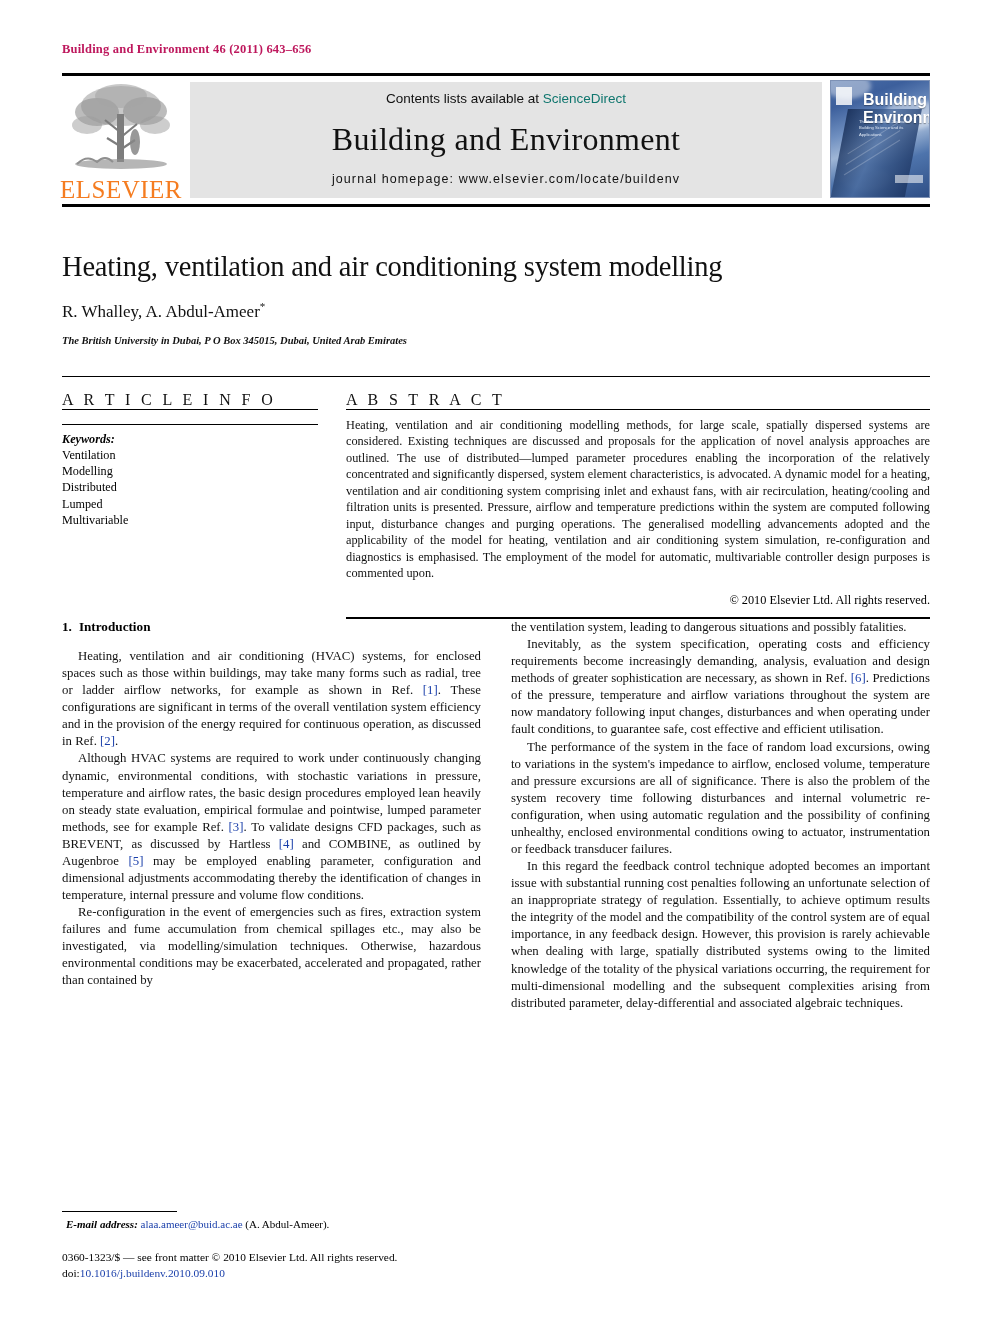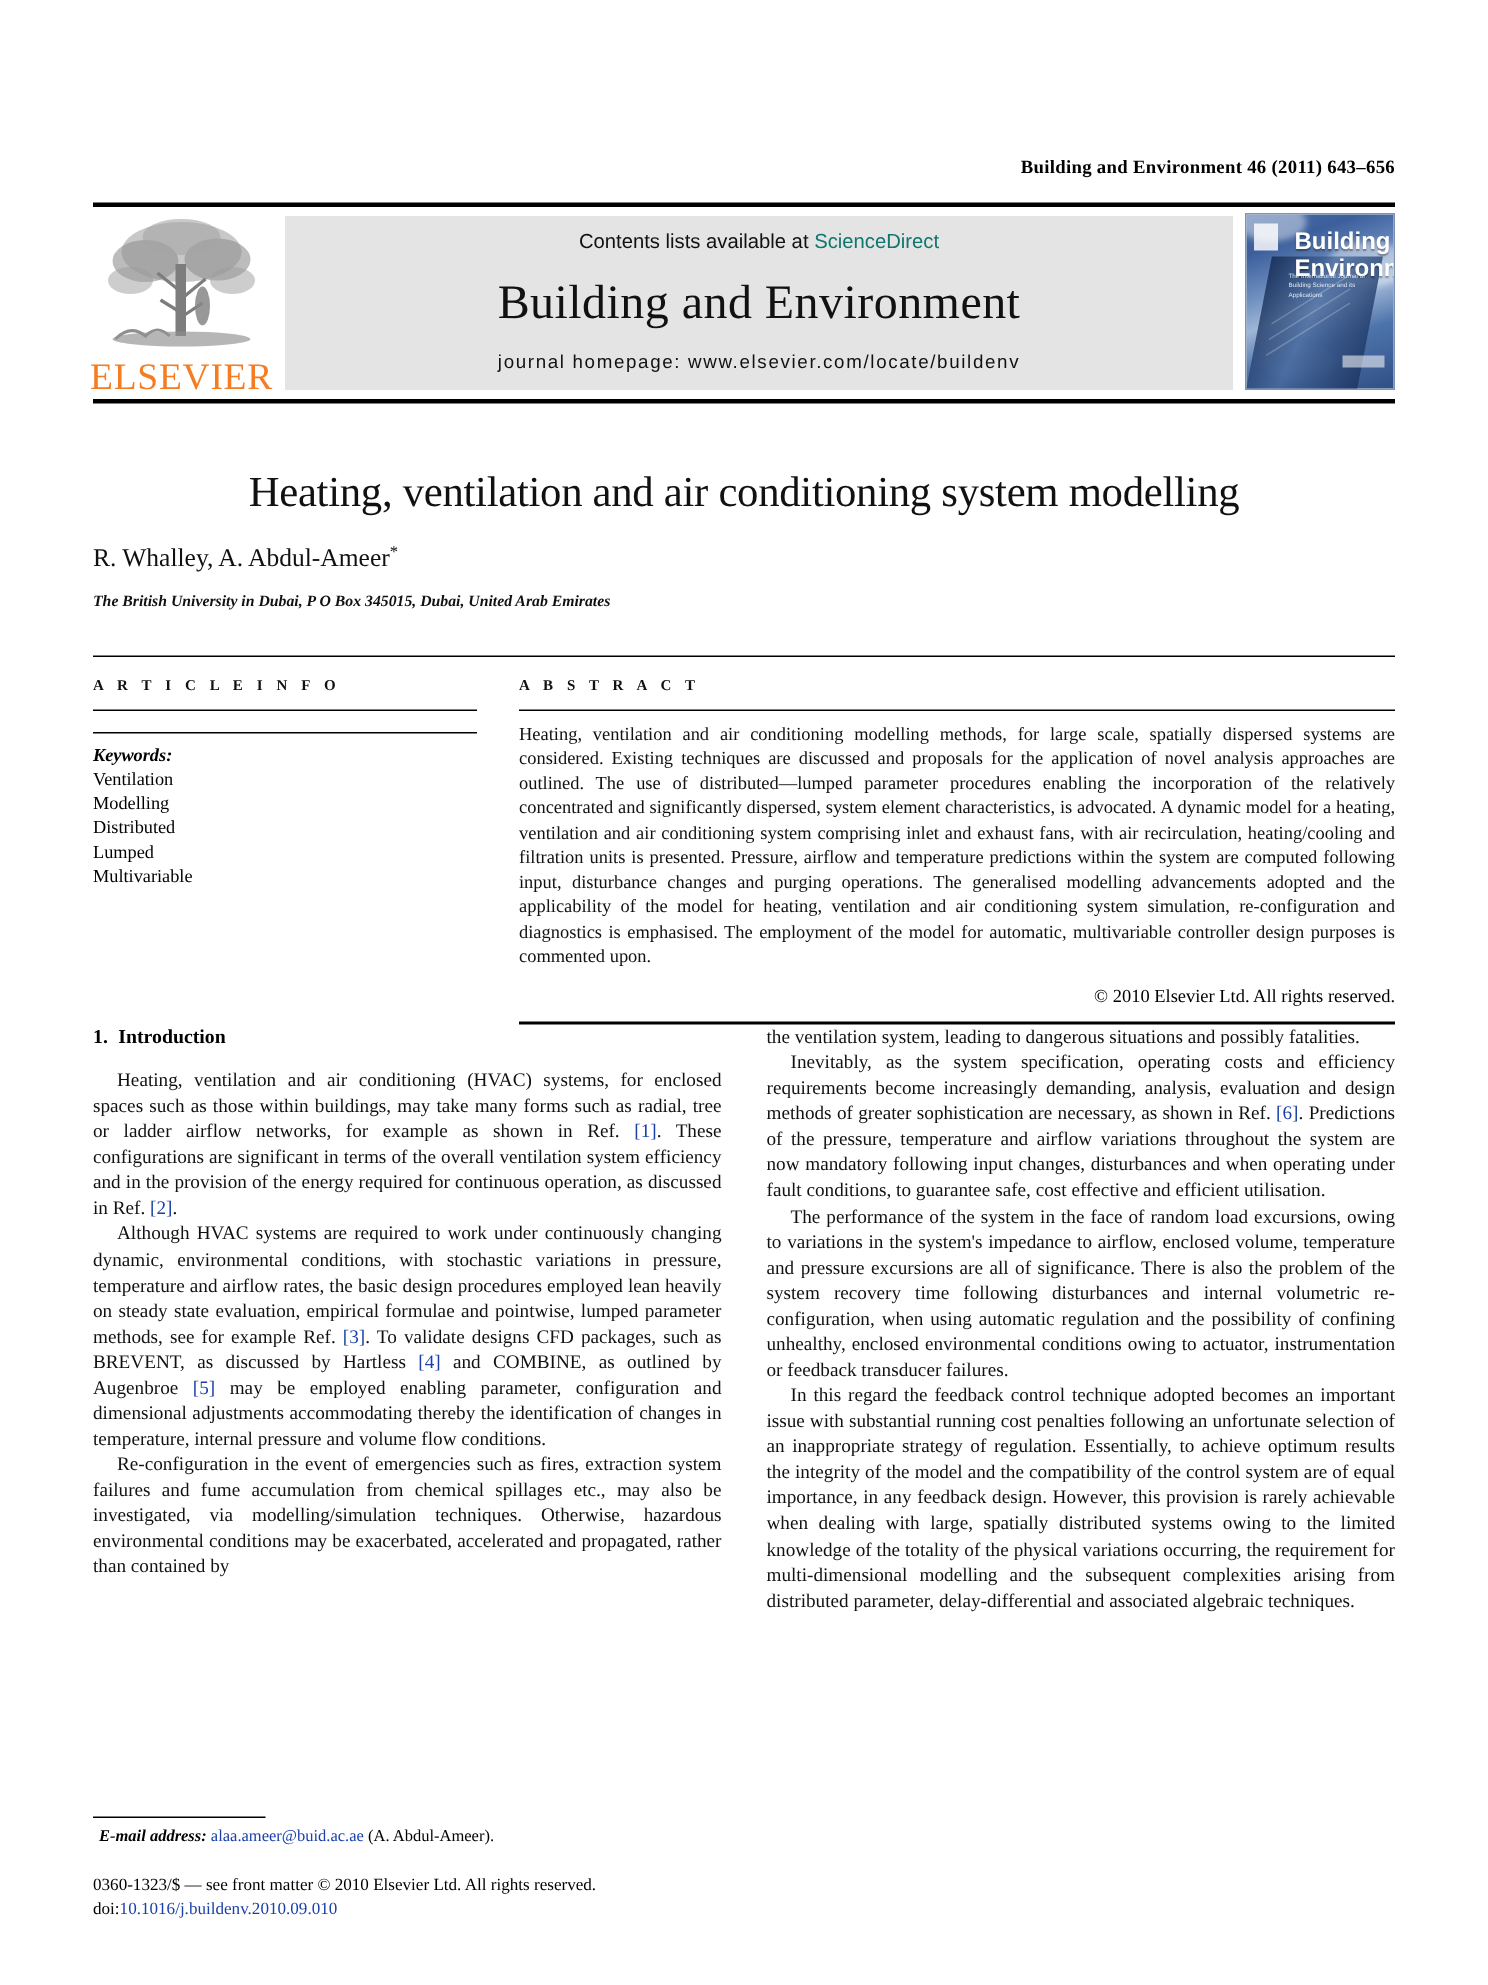--- a/index.html
+++ b/index.html
@@ -18,26 +18,26 @@
   .page {
     position: relative;
     width: 992px;
     height: 1323px;
     box-sizing: border-box;
     padding: 0 62px;
   }
 
   
   .running-head {
-    text-align: right;
+    text-align: left;
     font-family: "Liberation Serif", serif;
     font-weight: bold;
     font-size: 12.5px;
-    color: #000000;
-    padding-top: 104px;
+    color: #be185d;
+    padding-top: 42px;
     letter-spacing: 0.2px;
   }
 
   
   .masthead {
     margin-top: 16px;
     border-top: 3px solid #000;
     display: flex;
     align-items: stretch;
     height: 128px;
@@ -158,21 +158,20 @@
 
   
   .title-block { margin-top: 44px; }
   .paper-title {
     font-family: "Liberation Serif", serif;
     font-size: 28.5px;
     font-weight: normal;
     color: #111;
     margin: 0;
     letter-spacing: -0.2px;
-    text-align: center;
   }
   .authors {
     font-family: "Liberation Serif", serif;
     font-size: 17px;
     margin: 17px 0 0 0;
     color: #111;
   }
   .authors sup { font-size: 11px; }
   .affiliation {
     font-family: "Liberation Serif", serif;
@@ -191,25 +190,24 @@
     display: flex;
     gap: 28px;
   }
   .col-info {
     flex: 0 0 256px;
     width: 256px;
   }
   .col-abstract { flex: 1 1 auto; }
   .sec-head {
     font-family: "Liberation Serif", serif;
-    font-weight: bold;
-    font-size: 10px;
+    font-weight: normal;
+    font-size: 16px;
     letter-spacing: 3.4px;
     color: #111;
-    margin-bottom: 10px;
   }
   .rule-thin { border-top: 1.6px solid #000; }
   .hist {
     font-size: 12.2px;
     line-height: 1.33;
     padding-top: 6px;
   }
   .hist .lbl { font-style: italic; font-weight: bold; }
   .kw {
     font-size: 12.2px;

